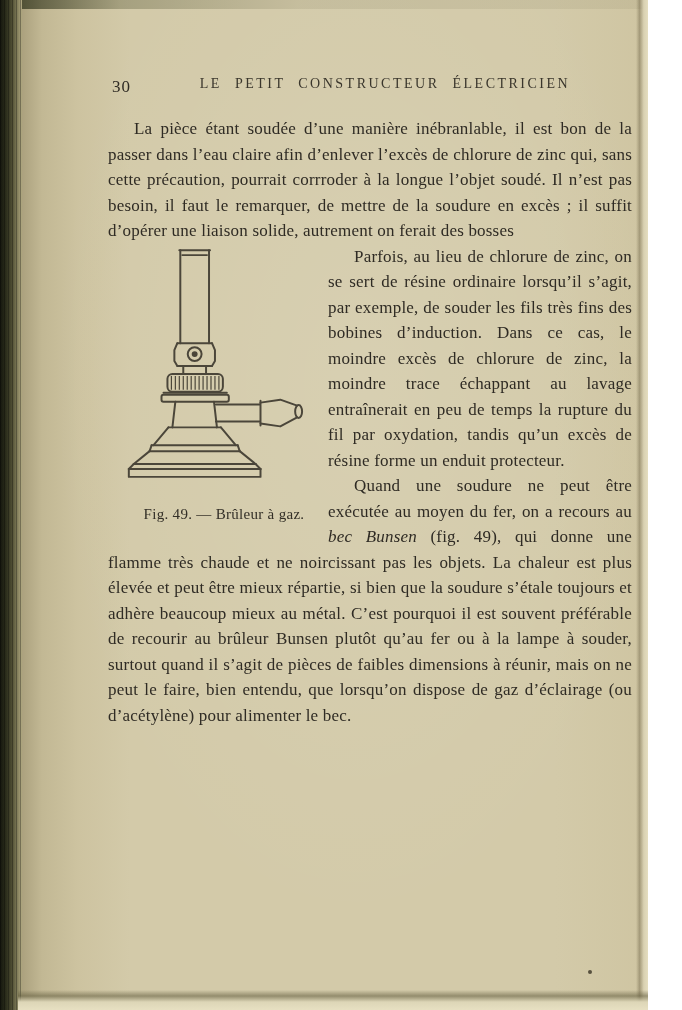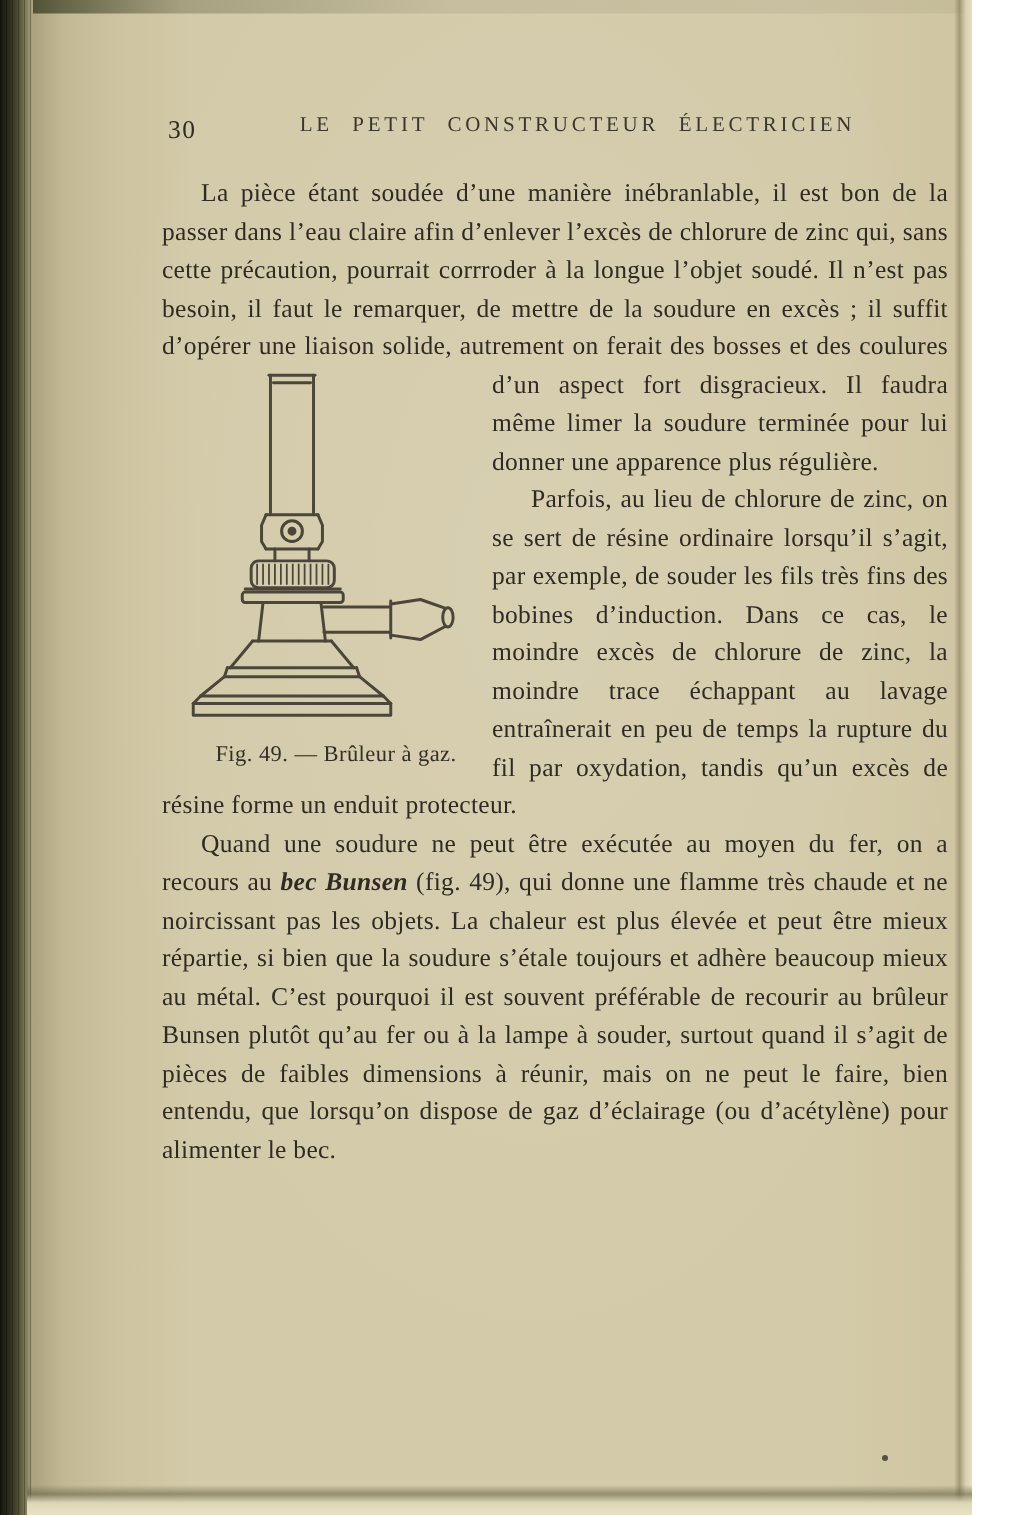--- a/index.html
+++ b/index.html
@@ -38,28 +38,28 @@
 
   .header { position:relative; height:24px; margin-bottom:16px; }
   .pagenum { position:absolute; left:4px; top:1px; font-size:17px; letter-spacing:1px; }
   .running-title {
     text-align:center; font-weight:normal; font-size:14px;
     letter-spacing:2.5px; word-spacing:7px; color:#3a362c; padding-left:30px;
   }
 
   p { margin:0; font-size:17px; line-height:25.5px; text-align:justify; letter-spacing:.2px; }
   p.indent { text-indent:26px; }
-  em { font-style:italic;font-weight:bold; }
+  em { font-style:italic; }
 
   .figwrap {
     display:block; float:left;
     width:206px; margin:3px 14px 2px 0;
     text-align:center;
   }
-  .figcap { display:block; font-size:15px; line-height:19px; margin-top:9px; letter-spacing:.3px; color:#332f27; }
+  .figcap { display:block; font-size:15px; line-height:19px; margin-top:20px; letter-spacing:.3px; color:#332f27; }
   .figsvg { display:block; margin:0 auto; }
 </style>
 </head>
 <body>
 
 <div class="page">
 
   <div class="binding"></div>
 
   <div class="content">
@@ -109,21 +109,21 @@
             <path d="M22 219 L17 224 M145 219 L150 224"></path>
             <path d="M17 224 H150"></path>
             <path d="M17 224 V232 M150 224 V232 M17 232 H150"></path>
           </g>
           <g stroke="#4b463a" stroke-width="1.2">
             <path d="M60 130 V144 M64 130 V144 M68 130 V144 M72 130 V144 M76 130 V144 M80 130 V144 M84 130 V144 M88 130 V144 M92 130 V144 M96 130 V144 M100 130 V144 M104 130 V144 M108 130 V144"></path>
           </g>
         </svg>
         <span class="figcap">Fig. 49. — Brûleur à gaz.</span>
       </span>
-      <span>et des coulures d’un aspect fort disgracieux. Il faudra même limer la soudure terminée pour lui donner une apparence plus régulière.</span></p>
+      </p>
 
     <p class="indent"><span>Parfois, au lieu de chlorure de zinc, on se sert de résine ordinaire lorsqu’il s’agit, par exemple, de souder les fils très fins des bobines d’induction. Dans ce cas, le moindre excès de chlorure de zinc, la moindre trace échappant au lavage entraînerait en peu de temps la rupture du fil par oxydation, tandis qu’un excès de résine forme un enduit protecteur.</span></p>
 
     <p class="indent"><span>Quand une soudure ne peut être exécutée au moyen du fer, on a recours au </span><em>bec Bunsen</em><span> (fig. 49), qui donne une flamme très chaude et ne noircissant pas les objets. La chaleur est plus élevée et peut être mieux répartie, si bien que la soudure s’étale toujours et adhère beaucoup mieux au métal. C’est pourquoi il est souvent préférable de recourir au brûleur Bunsen plutôt qu’au fer ou à la lampe à souder, surtout quand il s’agit de pièces de faibles dimensions à réunir, mais on ne peut le faire, bien entendu, que lorsqu’on dispose de gaz d’éclairage (ou d’acétylène) pour alimenter le bec.</span></p>
 
   </div>
 
   <div class="right-edge"></div>
   <div class="bottom-edge"></div>
   <div class="speck"></div>

